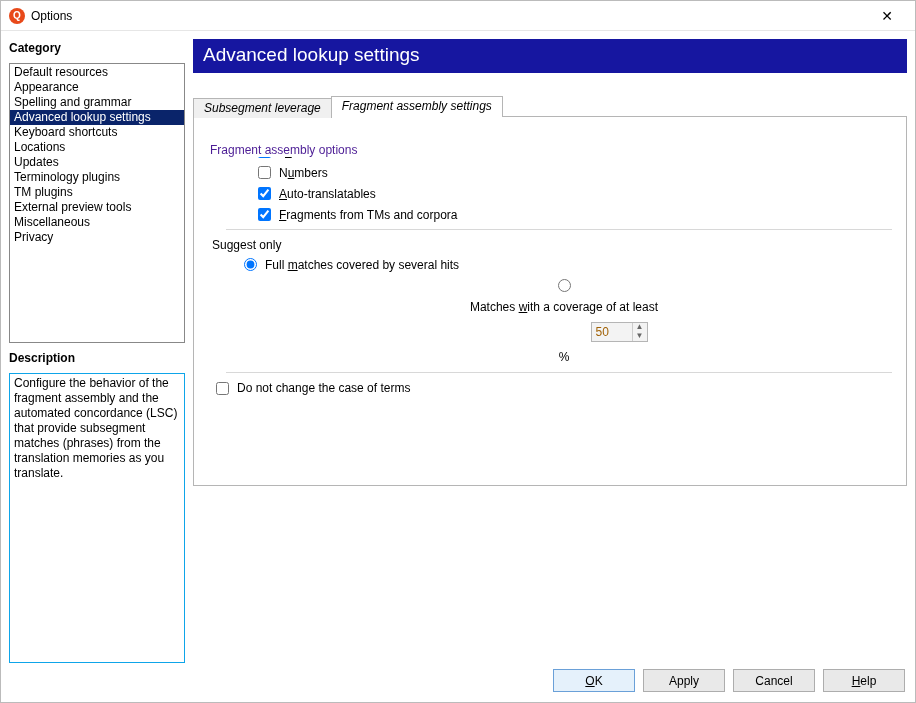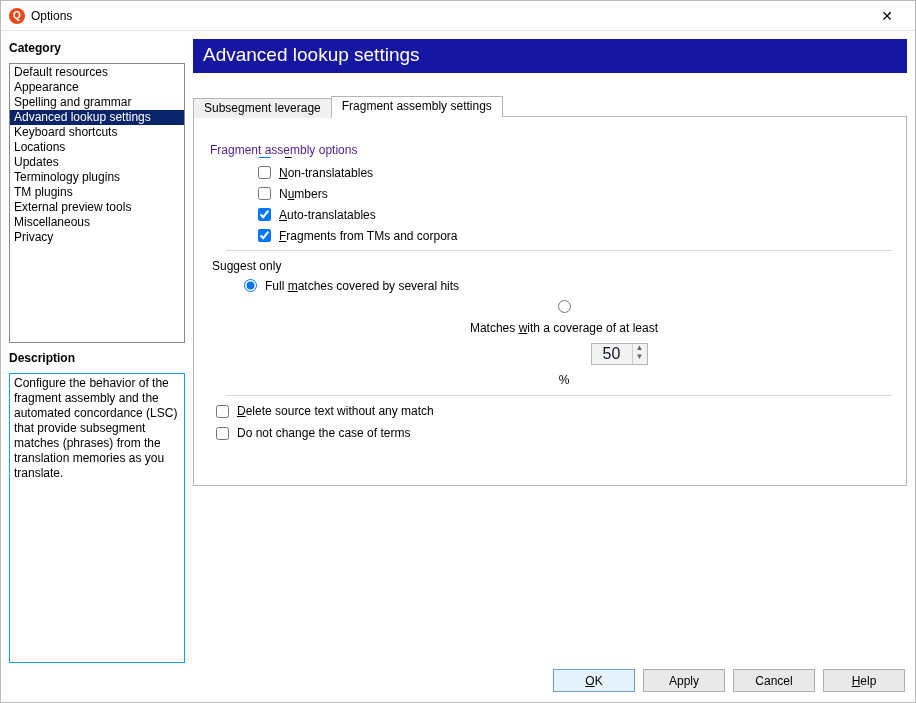--- a/index.html
+++ b/index.html
@@ -79,20 +79,21 @@
     color:#fff;
     font-size:19px;
     padding:5px 10px 7px 10px;
   }
   .tabs-area { margin-top: 22px; }
   .tabs {
     display:flex;
     align-items:flex-end;
     position:relative;
     top:1px;
+    font-style:italic;
   }
   .tab {
     border:1px solid #b5b5b5;
     border-bottom:none;
     background:#f6f6f6;
     padding:2px 10px 3px 10px;
     margin-right:-1px;
     font-size:12px;
     position:relative;
   }
@@ -132,22 +133,22 @@
     margin: 4px 0 8px 24px;
     flex-direction: column;
   }
   .spinner {
     display:inline-flex;
     border:1px solid #b5b5b5;
     background:#f3f3f3;
     margin-left:110px;
   }
   .spinner input {
-    width:40px; border:none; background:transparent; padding:1px 4px; font-size:16px; text-align:center;
-    color:#0f172a;
+    width:40px; border:none; background:transparent; padding:1px 4px; font-size:12px; text-align:left;
+    color:#a16207;
   }
   .spin-btns { display:flex; flex-direction:column; border-left:1px solid #ccc; }
   .spin-btns div { width:14px; height:9px; font-size:8px; line-height:8px; text-align:center; color:#666; }
   .lower-chk { margin-left:8px; display:flex; align-items:center; gap:8px; margin-top:8px; }
   .buttons {
     display:flex; gap:8px; justify-content:flex-end;
     padding: 6px 10px 8px 10px;
   }
   .btn {
     min-width:82px; height:23px;
@@ -201,24 +202,20 @@
       </div>
       <div class="tab-panel">
         <div class="grouplabel">Fragment assembly options</div>
         <div class="sub-indent">
 
           <div class="chk-row">
             <input type="checkbox" id="c1" checked="" style="">
             <label for="c1"><span>T</span><span class="und">e</span><span>rms</span></label>
           </div>
           <div class="chk-row">
-            <input type="checkbox" id="c2" style="">
-            <label for="c2"><span class="und">N</span><span>on-translatables</span></label>
-          </div>
-          <div class="chk-row">
             <input type="checkbox" id="c3" style="">
             <label for="c3"><span>N</span><span class="und">u</span><span>mbers</span></label>
           </div>
           <div class="chk-row">
             <input type="checkbox" id="c4" checked="" style="">
             <label for="c4"><span class="und">A</span><span>uto-translatables</span></label>
           </div>
           <div class="chk-row">
             <input type="checkbox" id="c5" checked="" style="">
             <label for="c5"><span class="und">F</span><span>ragments from TMs and corpora</span></label>
@@ -241,24 +238,20 @@
                 <div>▲</div>
                 <div>▼</div>
               </div>
             </div>
             <span>%</span>
           </div>
 
           <div class="sep"></div>
         </div>
 
-        <div class="lower-chk">
-          <input type="checkbox" id="d1" style="">
-          <label for="d1"><span class="und">D</span><span>elete source text without any match</span></label>
-        </div>
         <div class="lower-chk">
           <input type="checkbox" id="d2" style="">
           <label for="d2">Do not change the case of terms</label>
         </div>
       </div>
     </div>
   </div>
 </div>
 
 <div class="buttons">

